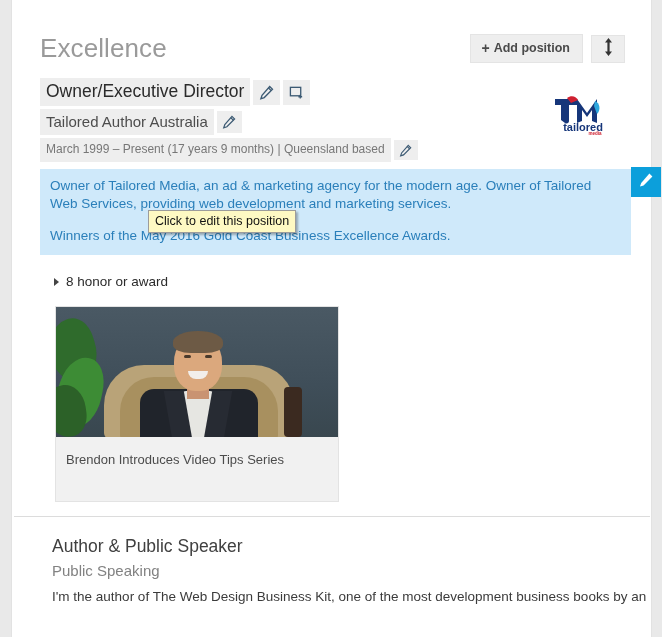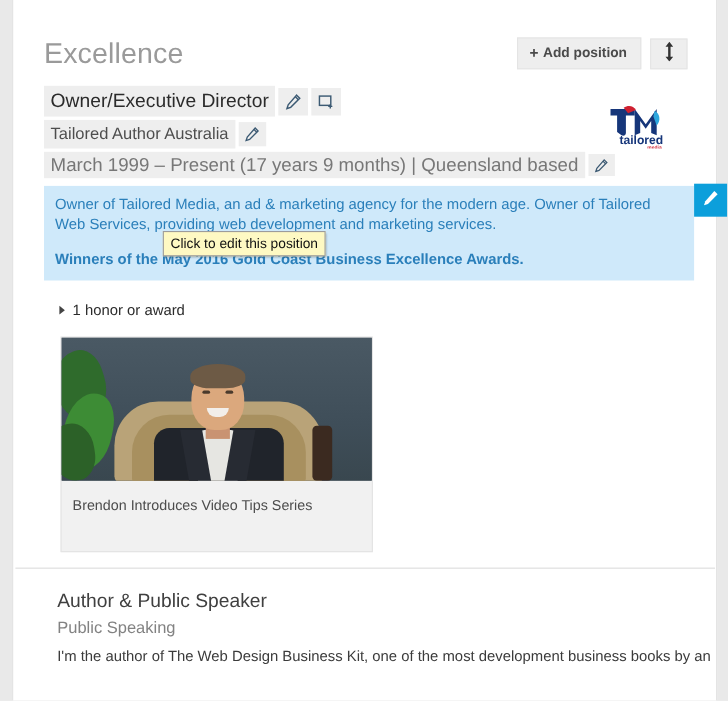--- a/index.html
+++ b/index.html
@@ -114,21 +114,21 @@
     font-size: 17.5px;
     color: #2b2b2b;
     line-height: 21px;
   }
   .pos-company {
     font-size: 15px;
     color: #4d4d4d;
     line-height: 19px;
   }
   .pos-dates {
-    font-size: 17px;
+    font-size: 12px;
     color: #777777;
     line-height: 17px;
   }
   .icon-chip {
     background: #eeeeee;
     width: 27px;
     height: 25px;
     display: inline-flex;
     align-items: center;
     justify-content: center;
@@ -166,21 +166,20 @@
     cursor: pointer;
   }
   .desc-p {
     font-size: 13.5px;
     line-height: 18px;
     color: #2a7fba;
     margin: 0;
   }
   .desc-p + .desc-p {
     margin-top: 14px;
-    font-weight: bold;
   }
   .desc-edit-btn {
     position: absolute;
     left: 591px;
     top: -2px;
     width: 30px;
     height: 30px;
     background: #0c9fdb;
     display: flex;
     align-items: center;
@@ -396,21 +395,21 @@
               <path d="M11.4 1.6 L14.4 4.6 L5.6 13.4 L2 14.6 L3.2 11 Z" fill="#ffffff"></path>
             </svg>
           </span>
         </div>
 
         <div class="tooltip">Click to edit this position</div>
       </div>
 
       <div class="honors-row">
         <span class="disclosure"></span>
-        <span class="honors-text">1 honor or award</span>
+        <span class="honors-text">8 honor or award</span>
       </div>
 
       <div class="media-card">
         <div class="thumb">
           <span class="t-bg"></span>
           <span class="t-plant1"></span>
           <span class="t-plant2"></span>
           <span class="t-plant3"></span>
           <span class="t-chair"></span>
           <span class="t-chairin"></span>

